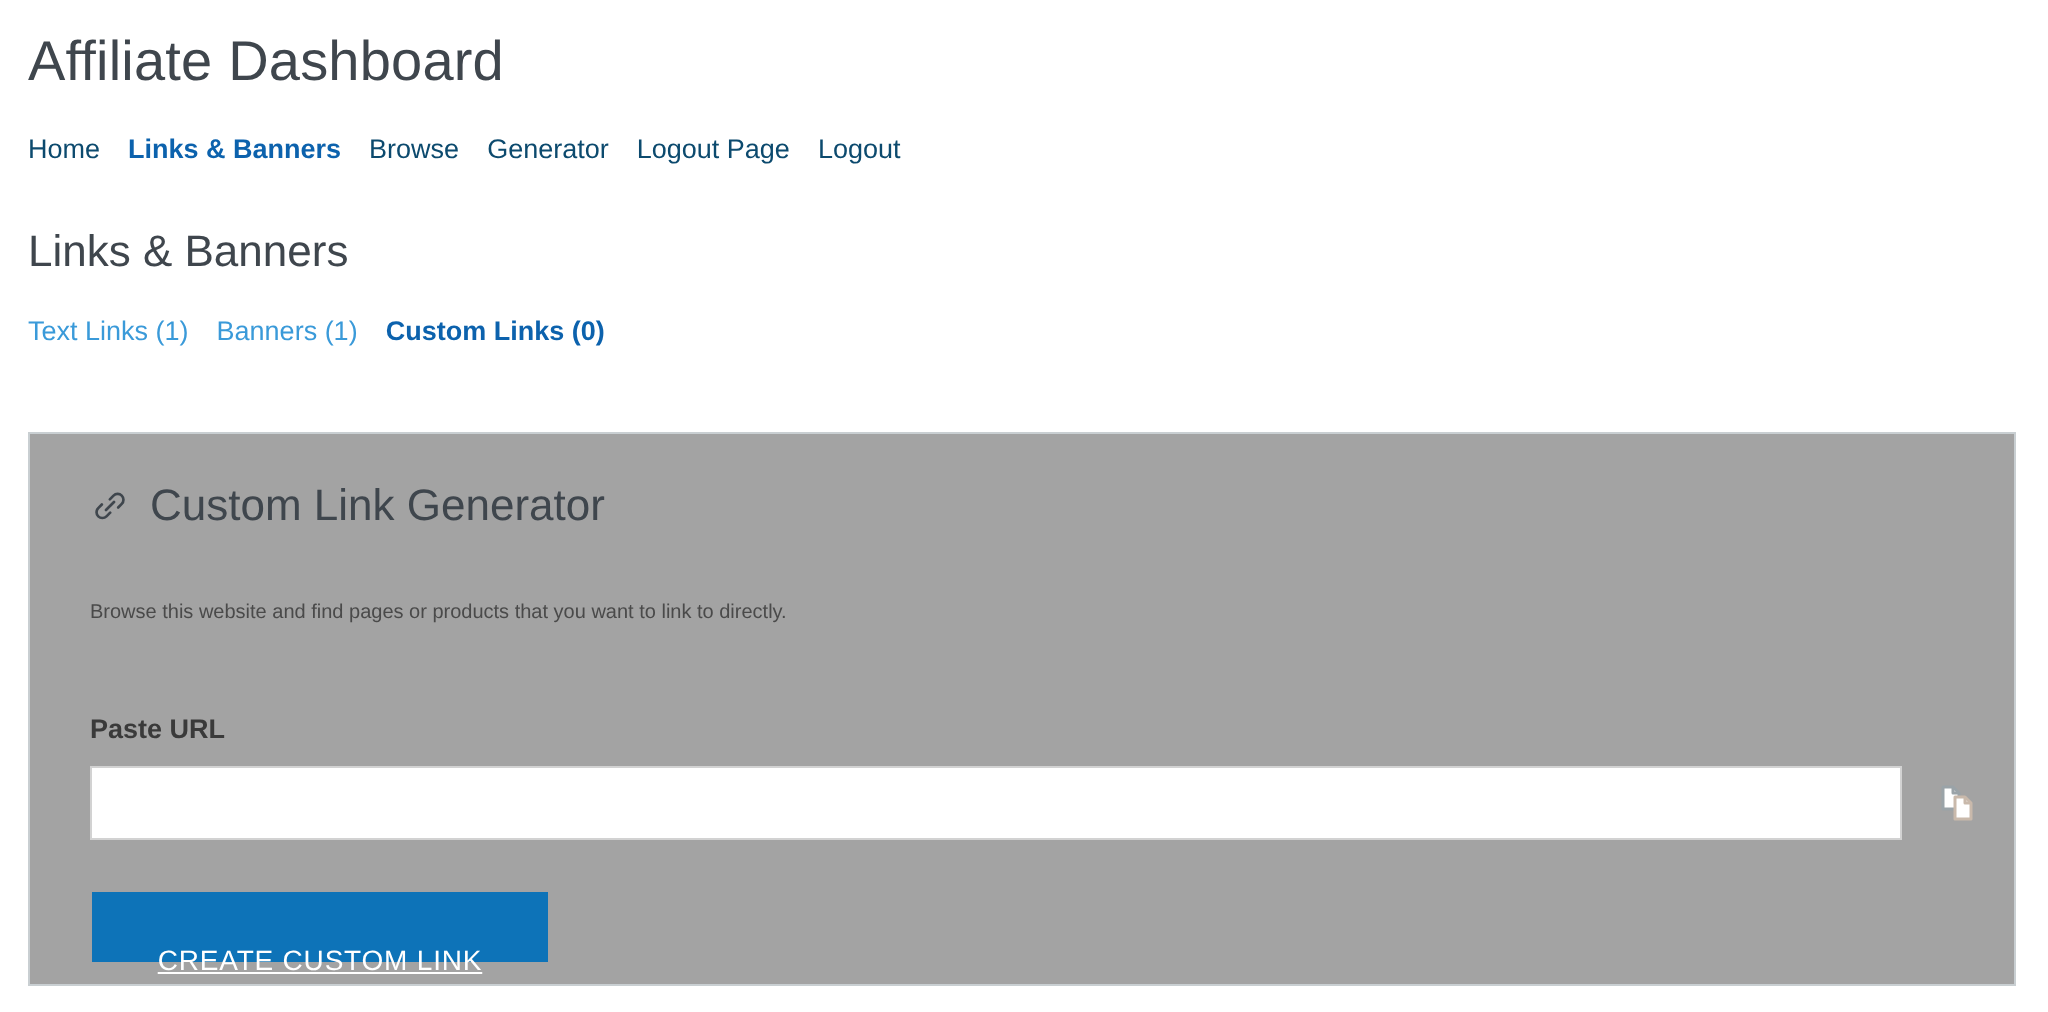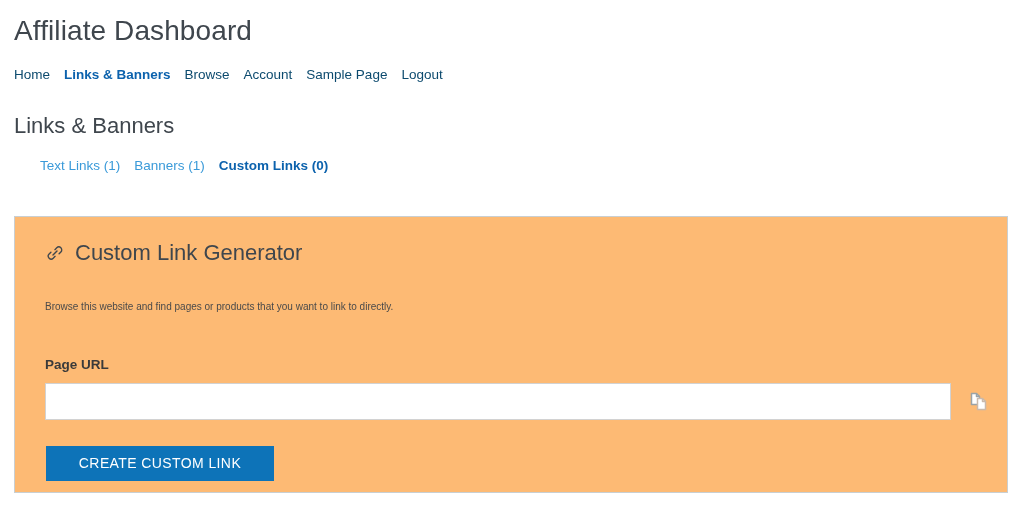--- a/index.html
+++ b/index.html
@@ -61,41 +61,40 @@
     line-height: 28px;
     color: #3f464d;
   }
 
   
   .sub-tabs {
     margin-top: 17px;
     font-size: 13.5px;
     line-height: 18px;
     white-space: nowrap;
-    margin-left: 26px;
   }
   .sub-tabs a {
     color: #3a9ad9;
     text-decoration: none;
     margin-right: 14px;
   }
   .sub-tabs a.active {
     color: #0c62ad;
     font-weight: bold;
   }
 
   
   .card {
     position: absolute;
     left: 14px;
     top: 216px;
     width: 994px;
     height: 277px;
     box-sizing: border-box;
-    background: #fdba74;
+    background: #a3a3a3;
     border: 1px solid #c9cfd2;
   }
 
   .card-header {
     display: flex;
     align-items: center;
     padding: 22px 0 0 30px;
   }
   .link-icon {
     width: 20px;
@@ -160,41 +159,42 @@
   }
   .copy-button svg { display: block; }
 
   .create-btn {
     margin: 26px 0 0 31px;
     display: inline-block;
     box-sizing: border-box;
     min-width: 228px;
     height: 35px;
     line-height: 35px;
-    padding: 0 18px;
+    padding: 17px 18px;
     text-align: center;
     background: #0d73b8;
     color: #ffffff;
     border: 0;
     border-radius: 0;
     font-family: "Liberation Sans", sans-serif;
     font-size: 14px;
     letter-spacing: 0.4px;
     cursor: pointer;
+    text-decoration: underline;
   }
 </style>
 </head>
 <body>
 
 <div class="page">
 
   <h1 class="page-title">Affiliate Dashboard</h1>
 
   <nav class="main-nav">
-    <a href="#">Home</a><a href="#" class="active">Links &amp; Banners</a><a href="#">Browse</a><a href="#">Account</a><a href="#">Sample Page</a><a href="#">Logout</a>
+    <a href="#">Home</a><a href="#" class="active">Links &amp; Banners</a><a href="#">Browse</a><a href="#">Generator</a><a href="#">Logout Page</a><a href="#">Logout</a>
   </nav>
 
   <h2 class="section-title">Links &amp; Banners</h2>
 
   <nav class="sub-tabs">
     <a href="#">Text Links (1)</a><a href="#">Banners (1)</a><a href="#" class="active">Custom Links (0)</a>
   </nav>
 
   <section class="card">
 
@@ -204,21 +204,21 @@
           <path d="M9.6 14.4 L14.4 9.6"></path>
           <path d="M12.1 16.0 L9.9 18.2 a3.5 3.5 0 0 1 -4.95 -4.95 L7.1 11.1"></path>
           <path d="M11.9 8.0 L14.1 5.8 a3.5 3.5 0 0 1 4.95 4.95 L16.9 12.9"></path>
         </svg>
       </span>
       <span class="card-title">Custom Link Generator</span>
     </div>
 
     <p class="card-desc">Browse this website and find pages or products that you want to link to directly.</p>
 
-    <div class="field-label">Page URL</div>
+    <div class="field-label">Paste URL</div>
 
     <div class="field-row">
       <input class="url-input" type="text" value="" placeholder="" style="">
       <button class="copy-button">
         <span>
           <svg viewBox="0 0 26 26" width="26" height="26" fill="none" stroke="currentColor" stroke-width="1.5" stroke-linejoin="round">
             <path d="M4.5 4.5 h5.0 l3.0 3.0 v8.0 h-8.0 z" fill="#ffffff"></path>
             <path d="M9.5 4.5 v3.0 h3.0"></path>
             <path d="M10.5 9.5 h5.0 l3.0 3.0 v8.0 h-8.0 z" fill="#ffffff" stroke="#c9b9ab"></path>
             <path d="M15.5 9.5 v3.0 h3.0" stroke="#c9b9ab"></path>

